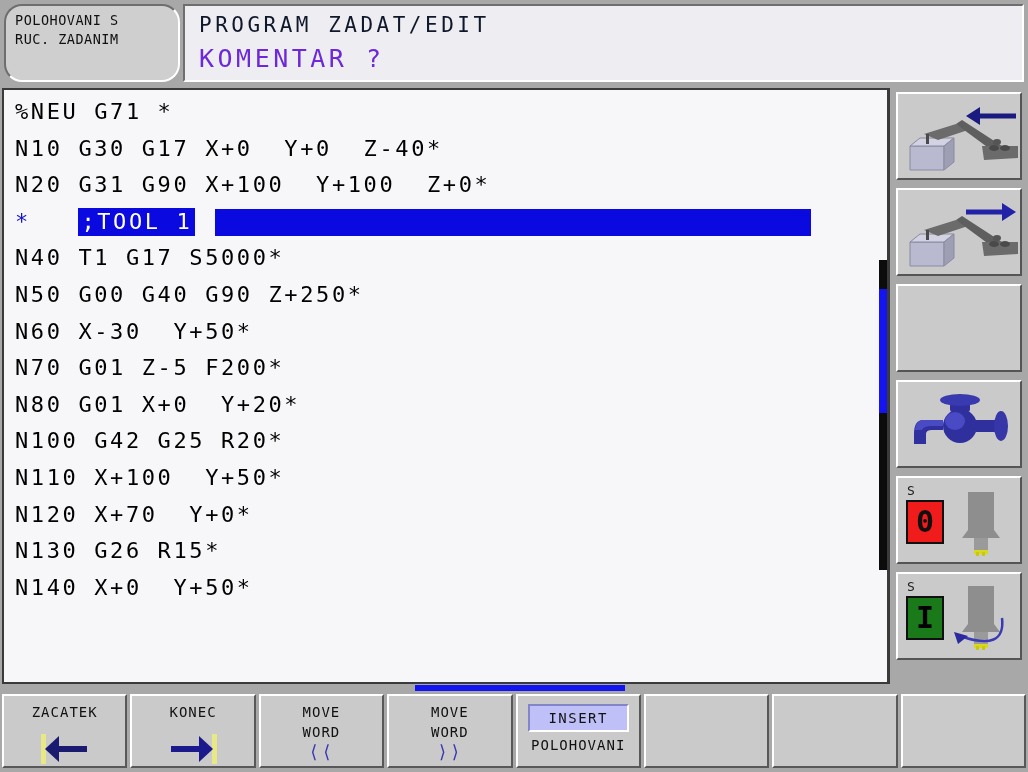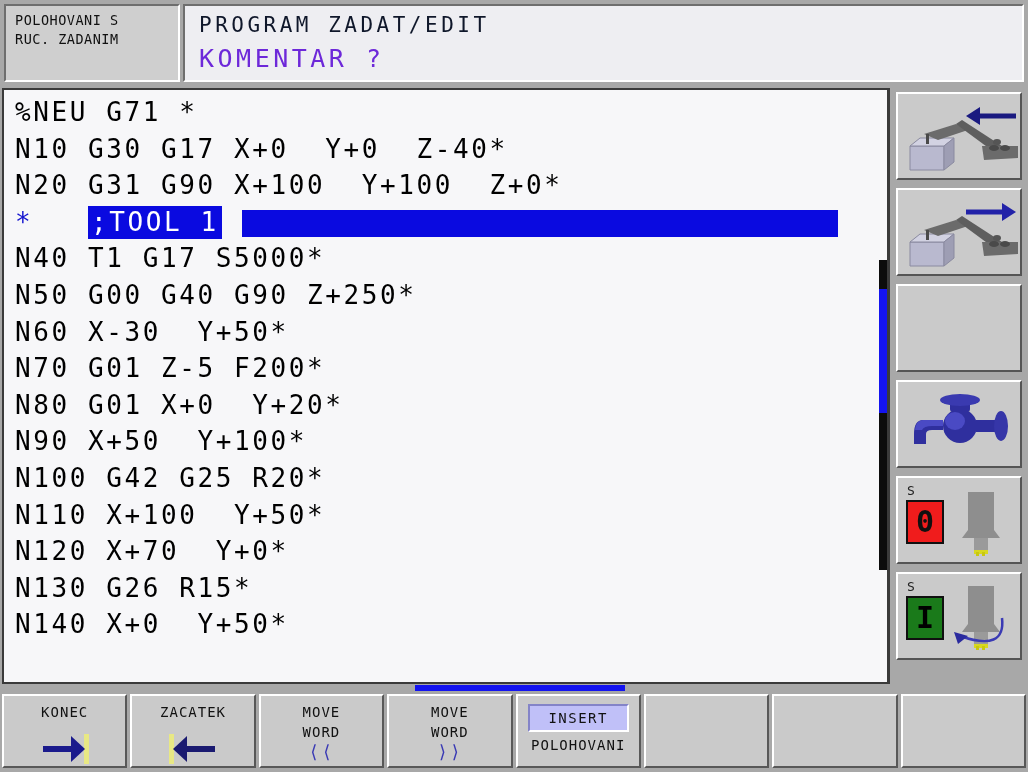--- a/index.html
+++ b/index.html
@@ -28,20 +28,21 @@
     background: #cfcfcf;
     border-top: 2px solid #6e6e6e;
     border-left: 2px solid #6e6e6e;
     border-right: 2px solid #ffffff;
     border-bottom: 2px solid #ffffff;
     padding: 5px 0 0 9px;
     font-size: 13.5px;
     line-height: 19px;
     color: #101010;
     letter-spacing: 0.5px;
+    border-radius: 18px;
   }
   #title-box {
     flex: 1; height: 78px; margin-left: 3px;
     background: #eeeef2;
     border-top: 2px solid #6e6e6e;
     border-left: 2px solid #6e6e6e;
     border-right: 2px solid #ffffff;
     border-bottom: 2px solid #ffffff;
     padding: 3px 0 0 14px;
   }
@@ -63,21 +64,21 @@
     background: #f7f7f9;
     border: 2px solid #3a3a3a;
     border-right-width: 3px;
     overflow: hidden;
   }
   #prog-lines {
     padding: 4px 0 0 11px;
   }
   .pline {
     height: 36.6px;
-    font-size: 26px;
+    font-size: 22px;
     line-height: 36.6px;
     color: #000;
     white-space: pre;
     letter-spacing: 2.6px;
     position: relative;
   }
   .pline.cursor-row {
     color: #1414cf;
   }
   .hl-word {
@@ -215,21 +216,20 @@
     <div id="prog-lines">
         <div class="pline"><span>%NEU G71 *</span></div>
         <div class="pline"><span>N10 G30 G17 X+0  Y+0  Z-40*</span></div>
         <div class="pline"><span>N20 G31 G90 X+100  Y+100  Z+0*</span></div>
         <div class="pline cursor-row"><span>*   </span><span class="hl-word">;TOOL 1</span><span class="hl-bar"></span></div>
         <div class="pline"><span>N40 T1 G17 S5000*</span></div>
         <div class="pline"><span>N50 G00 G40 G90 Z+250*</span></div>
         <div class="pline"><span>N60 X-30  Y+50*</span></div>
         <div class="pline"><span>N70 G01 Z-5 F200*</span></div>
         <div class="pline"><span>N80 G01 X+0  Y+20*</span></div>
-        <div class="pline"><span>N90 X+50  Y+100*</span></div>
         <div class="pline"><span>N100 G42 G25 R20*</span></div>
         <div class="pline"><span>N110 X+100  Y+50*</span></div>
         <div class="pline"><span>N120 X+70  Y+0*</span></div>
         <div class="pline"><span>N130 G26 R15*</span></div>
         <div class="pline"><span>N140 X+0  Y+50*</span></div>
       </div>
     <div id="scroll-track">
       <div id="scroll-thumb" style="height: 124px; top: 29.295px;"></div>
     </div>
   </div>
@@ -324,40 +324,40 @@
     </div>
 
   </div>
 
   <div id="marker-row">
     <div id="marker"></div>
   </div>
 
   <div id="softkeys">
       <div class="skey">
+        <span class="lbl">ZACATEK</span>
+        <div class="arrow-wrap">
+          <svg width="80" height="40" viewBox="0 0 80 40">
+            <rect x="16" y="6" width="5" height="30" fill="#e8e884"></rect>
+            <line x1="62" y1="21" x2="34" y2="21" stroke="#1a1a70" stroke-width="6"></line>
+            <polygon points="34,8 20,21 34,34" fill="#1a1a70"></polygon>
+          </svg>
+        </div>
+      </div>
+      <div class="skey">
         <span class="lbl">KONEC</span>
         <div class="arrow-wrap">
           <svg width="80" height="40" viewBox="0 0 80 40">
             <rect x="59" y="6" width="5" height="30" fill="#e8e884"></rect>
             <line x1="18" y1="21" x2="46" y2="21" stroke="#1a1a8c" stroke-width="6"></line>
             <polygon points="46,8 60,21 46,34" fill="#1a1a8c"></polygon>
           </svg>
         </div>
       </div>
       <div class="skey">
-        <span class="lbl">ZACATEK</span>
-        <div class="arrow-wrap">
-          <svg width="80" height="40" viewBox="0 0 80 40">
-            <rect x="16" y="6" width="5" height="30" fill="#e8e884"></rect>
-            <line x1="62" y1="21" x2="34" y2="21" stroke="#1a1a70" stroke-width="6"></line>
-            <polygon points="34,8 20,21 34,34" fill="#1a1a70"></polygon>
-          </svg>
-        </div>
-      </div>
-      <div class="skey">
         <span class="lbl">MOVE</span>
         <span class="lbl">WORD</span>
         <span class="chev">⟨⟨</span>
       </div>
       <div class="skey">
         <span class="lbl">MOVE</span>
         <span class="lbl">WORD</span>
         <span class="chev">⟩⟩</span>
       </div>
       <div class="skey">

